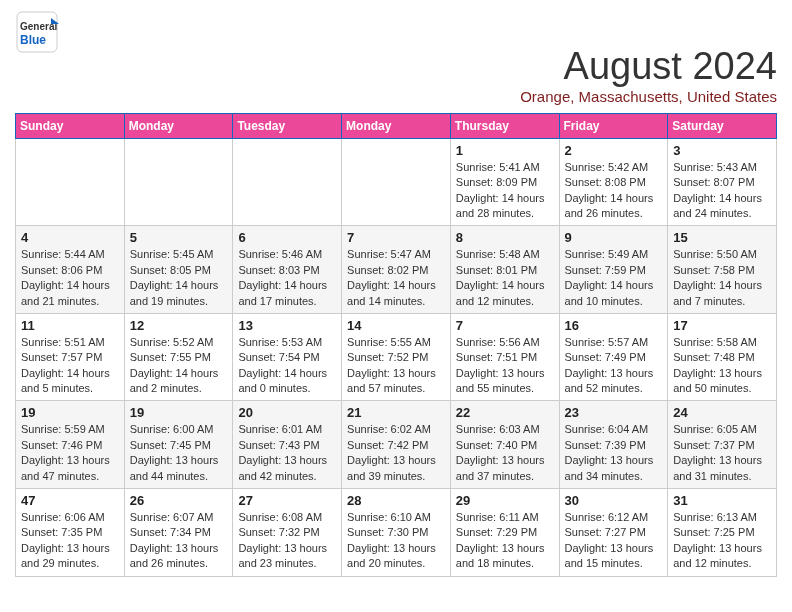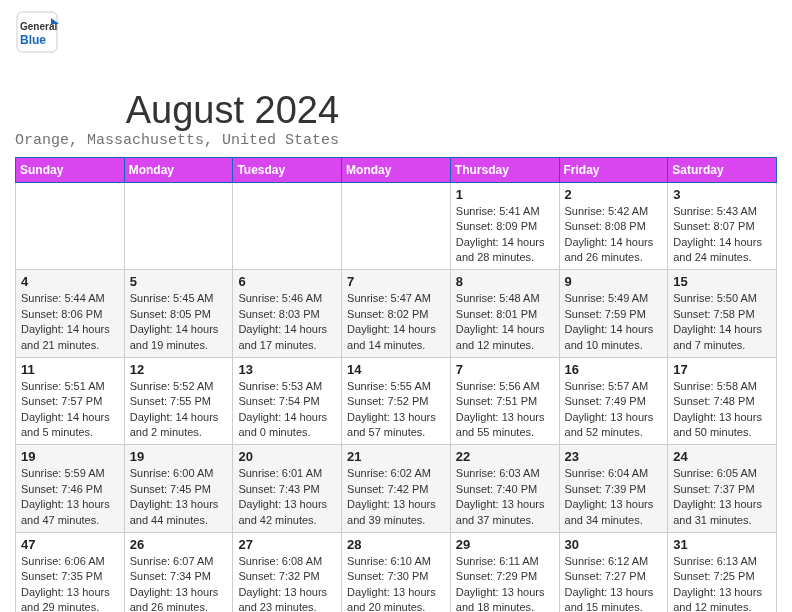--- a/index.html
+++ b/index.html
@@ -8,49 +8,47 @@
       background: #fff;
       width: 792px;
       min-height: 612px;
       padding: 10px 15px;
     }
     .header-area {
       display: flex;
       justify-content: space-between;
       align-items: flex-start;
       margin-bottom: 8px;
-      flex-direction: column;
     }
     .logo {
       display: flex;
       flex-direction: column;
       align-items: flex-start;
     }
     .title-area {
       text-align: right;
       margin-top: 36px;
     }
     .month-title {
       font-size: 38px;
       color: #333;
       font-weight: normal;
       line-height: 1.1;
     }
     .location-title {
       font-size: 15px;
-      color: #737373;
-      font-family: Liberation Mono, monospace;
+      color: #7f1d1d;
     }
     .calendar {
       width: 100%;
       border-collapse: collapse;
       font-size: 11px;
     }
     .calendar thead tr th {
-      background-color: #d946ef;
+      background-color: #ec4899;
       color: #fff;
       padding: 5px 4px;
       text-align: left;
       font-size: 12px;
       font-weight: bold;
       border: 1px solid #1565c0;
     }
     .calendar tbody tr td {
       border: 1px solid #ccc;
       vertical-align: top;

